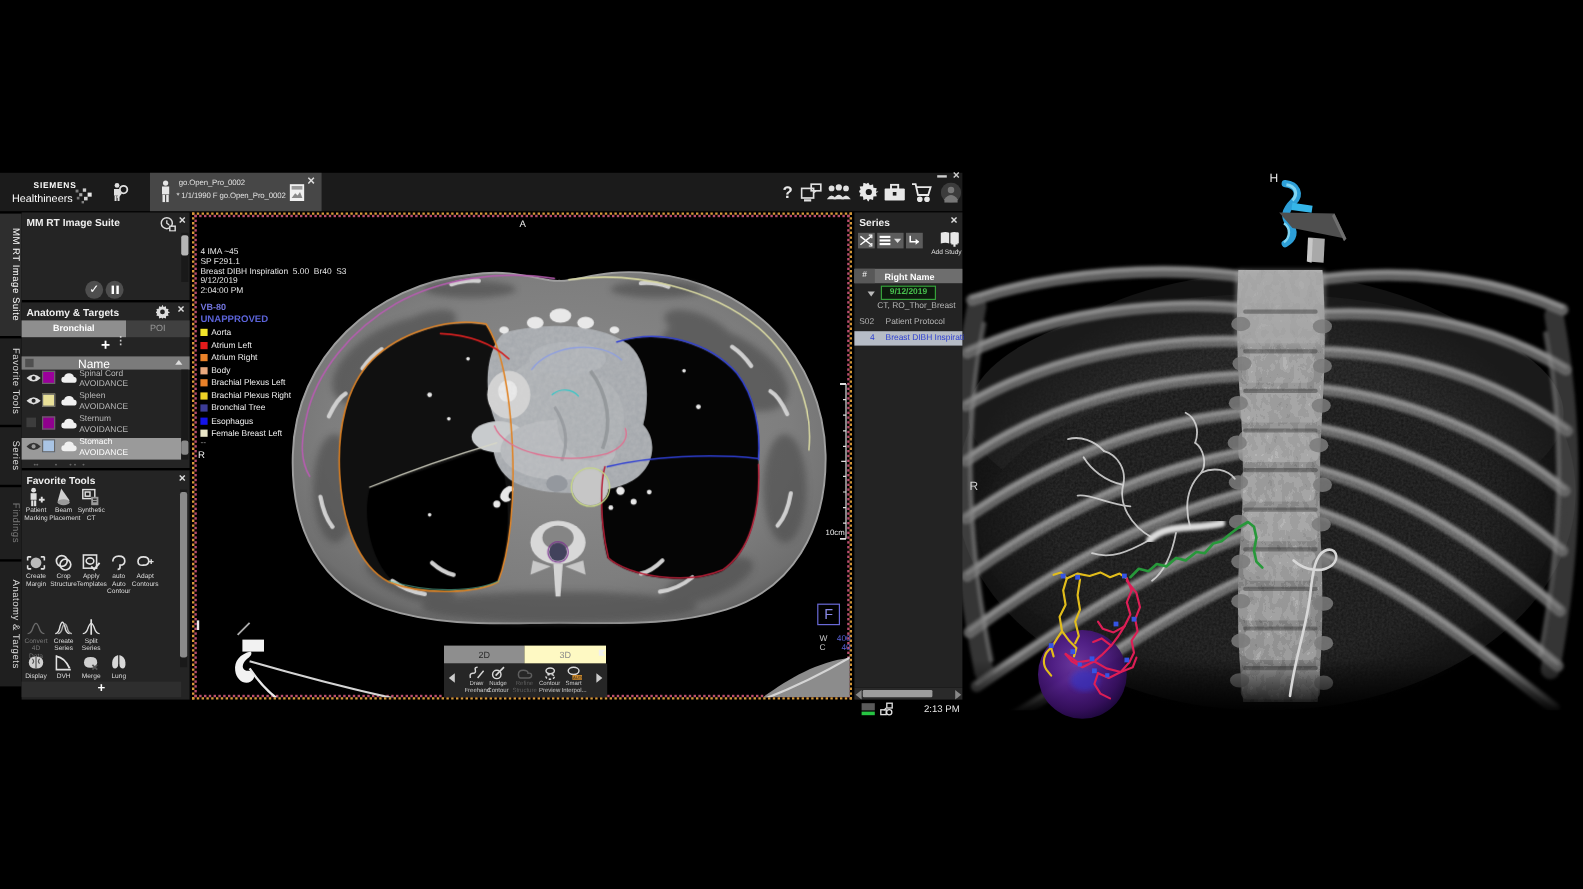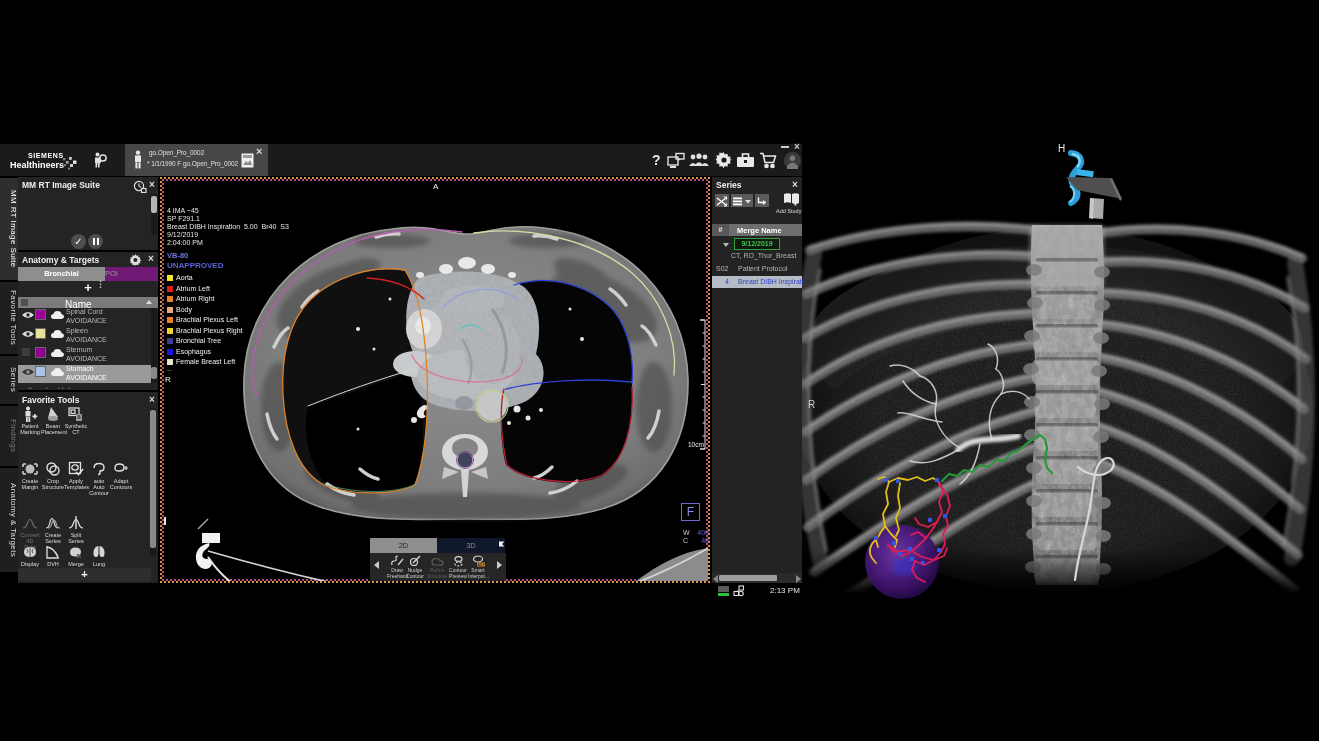--- a/index.html
+++ b/index.html
@@ -2,21 +2,21 @@
 <html><head>
 <meta charset="utf-8">
 <style>
   html{background:#000;} html,body{margin:0;padding:0;} body{background:none;}
   body{width:1319px;height:741px;position:relative;overflow:hidden;
        font-family:"Liberation Sans", sans-serif;}
   .abs{position:absolute;}
   
   #hdr{left:0;top:144px;width:802px;height:32px;background:#1b1b1b;}
   #logo1{left:28px;top:152px;font-size:7px;font-weight:bold;color:#fff;letter-spacing:.6px;}
-  #logo2{left:10px;top:160px;font-size:9px;font-weight:bold;color:#fff;}
+  #logo2{left:10px;top:160px;font-size:9px;font-weight:normal;color:#fff;}
   #ptab{left:125px;top:144px;width:143px;height:32px;background:#474747;}
   .t7{font-size:6.5px;color:#e0e0e0;letter-spacing:-0.1px;}
   
   .vtab{left:0;width:18px;background:#1f1f1f;color:#ddd;font-size:8px;
         writing-mode:vertical-rl;text-align:center;letter-spacing:.4px;}
   
   .panel{background:#242424;}
   .phead{position:absolute;left:4px;top:3px;font-size:8.5px;font-weight:bold;color:#eee;}
   .x{position:absolute;color:#ddd;font-size:10px;font-weight:bold;line-height:8px;}
   
@@ -147,21 +147,21 @@
 
 <div class="abs panel" style="left:18px;top:252px;width:140px;height:138px;">
   <div class="phead">Anatomy &amp; Targets</div>
   <svg class="abs" style="left:112px;top:2px" width="12" height="12" fill="#ddd">
    <path d="M6 0 l1 2 2.2-.6 .2 2.2 2.2 .2-.6 2.2L13 7 11 8l.6 2.2-2.2 .2-.2 2.2L7 12 6 13 5 12l-2.2 .6-.2-2.2-2.2-.2L1 8-1 7l2-1-.6-2.2 2.2-.2 .2-2.2L5 2z" transform="scale(.9)"></path>
    <circle cx="5.4" cy="5.9" r="2" fill="#242424"></circle>
   </svg>
   <div class="x" style="left:130px;top:3px;">×</div>
 
   <div class="abs" style="left:0;top:15px;width:87px;height:14px;background:#8e8e8e;color:#fff;font-size:7.5px;font-weight:bold;text-align:center;line-height:14px;">Bronchial</div>
-  <div class="abs" style="left:87px;top:15px;width:53px;height:14px;background:#701a75;color:#999;font-size:7.5px;line-height:14px;">POI</div>
+  <div class="abs" style="left:87px;top:15px;width:53px;height:14px;background:#404040;color:#999;font-size:7.5px;text-align:center;line-height:14px;">POI</div>
 
   <div class="abs" style="left:55px;top:29px;width:30px;height:15px;color:#fff;font-size:13px;font-weight:bold;text-align:center;line-height:14px;">+</div>
   <div class="abs" style="left:78px;top:30px;color:#ccc;font-size:9px;font-weight:bold;line-height:4px;">⋮</div>
 
   <div class="abs" style="left:0;top:45px;width:140px;height:11px;background:#7b7b7b;">
     <div class="abs" style="left:3px;top:2px;width:7px;height:7px;background:#4f4f4f;"></div>
     <div class="abs" style="left:47px;top:1.5px;font-size:10px;font-weight:normal;color:#fff;">Name</div>
     <div class="abs tri-u" style="left:128px;top:3px;"></div>
   </div>
   <div id="strlist">
@@ -530,21 +530,21 @@
         </g>
     </svg>
     <div class="abs" style="left:526px;top:262px;color:#eee;font-size:6.5px;">10cm</div>
 
     <div class="abs" style="left:519px;top:324px;width:17px;height:16px;border:1.5px solid #6a6ad8;color:#8a8ae8;font-size:12px;text-align:center;line-height:16px;">F</div>
     <div class="abs" style="left:521px;top:350px;color:#c8c8c8;font-size:7px;line-height:8px;">W<br>C</div>
     <div class="abs" style="left:533px;top:350px;color:#5b63d8;font-size:7px;line-height:8px;text-align:right;width:14px;">400<br>40</div>
   </div>
   <div id="vptoolbar" style="position:absolute;left:208px;top:359px;width:136px;height:43px;">
     <div class="abs" style="left:0;top:0;width:67px;height:15px;background:#8e8e8e;color:#2a2a2a;font-size:7.5px;text-align:center;line-height:15px;">2D</div>
-    <div class="abs" style="left:67px;top:0;width:68px;height:15px;background:#0f172a;color:#8a8a8a;font-size:7.5px;text-align:center;line-height:15px;">3D</div>
+    <div class="abs" style="left:67px;top:0;width:68px;height:15px;background:#fef9c3;color:#8a8a8a;font-size:7.5px;text-align:center;line-height:15px;">3D</div>
     <svg class="abs" style="left:128px;top:3px" width="7" height="9">
         <path d="M1 9 L1 0.5 L6.5 0.5 L4 3 L6.5 5.5 L1 5.5" fill="#f0f0f0"></path>
       </svg>
     <div class="abs" style="left:0;top:15px;width:136px;height:28px;background:#262626;"></div>
     <div class="abs tri-l" style="left:4px;top:23px;"></div>
     <div class="abs tri-r" style="left:127px;top:23px;"></div>
     <div class="vt" style="left:17px;">
         <svg width="15" height="12" fill="none" stroke="#d8d8d8" stroke-width="1.2">
           <path d="M2 10 Q1 6 4 6 Q7 6 6 3 Q5.5 1 8 1"></path>
           <line x1="8" y1="10" x2="13" y2="4"></line>
@@ -611,21 +611,21 @@
     </div>
     <svg class="abs" style="left:70px;top:15px" width="20" height="17" fill="#e8e8e8">
       <path d="M2 2 Q6 0.5 9 2 L9 11 Q6 9.5 2 11 Z"></path>
         <path d="M10 2 Q13 0.5 17 2 L17 11 Q13 9.5 10 11 Z"></path>
       <path d="M13 10 h2 v-2 h2 v2 h2 v2 h-2 v2 h-2 v-2 h-2 z" transform="translate(-1,1) scale(.9)"></path>
     </svg>
     <div class="abs" style="left:64px;top:31px;font-size:5.5px;color:#ddd;white-space:nowrap;">Add Study</div>
 
     <div class="abs" style="left:0;top:47px;width:90px;height:12px;background:#6e6e6e;">
       <div class="abs" style="left:0;top:0;width:17px;height:12px;background:#585858;color:#fff;font-size:7px;text-align:center;line-height:12px;">#</div>
-      <div class="abs" style="left:25px;top:2px;font-size:7.5px;font-weight:bold;color:#fff;">Merge Name</div>
+      <div class="abs" style="left:25px;top:2px;font-size:7.5px;font-weight:bold;color:#fff;">Right Name</div>
     </div>
 
     <div class="abs tri-d" style="left:11px;top:66px;"></div>
     <div class="abs" style="left:22px;top:61px;width:44px;height:10px;border:1px solid #35a03a;background:#0d1a0d;color:#49c14f;font-size:7px;font-weight:bold;text-align:center;line-height:10px;">9/12/2019</div>
     <div class="abs" style="left:19px;top:75px;color:#b5b5b5;font-size:7px;">CT, RO_Thor_Breast</div>
     <div class="abs" style="left:4px;top:88px;color:#b5b5b5;font-size:7px;">S02</div>
     <div class="abs" style="left:26px;top:88px;color:#b5b5b5;font-size:7px;">Patient Protocol</div>
     <div class="abs" style="left:0px;top:99px;width:90px;height:12px;background:#b6bcc6;">
       <div class="abs" style="left:13px;top:2px;color:#2c3ed0;font-size:7px;">4</div>
       <div class="abs" style="left:26px;top:2px;color:#2c3ed0;font-size:7px;white-space:nowrap;">Breast DIBH Inspirati</div>

